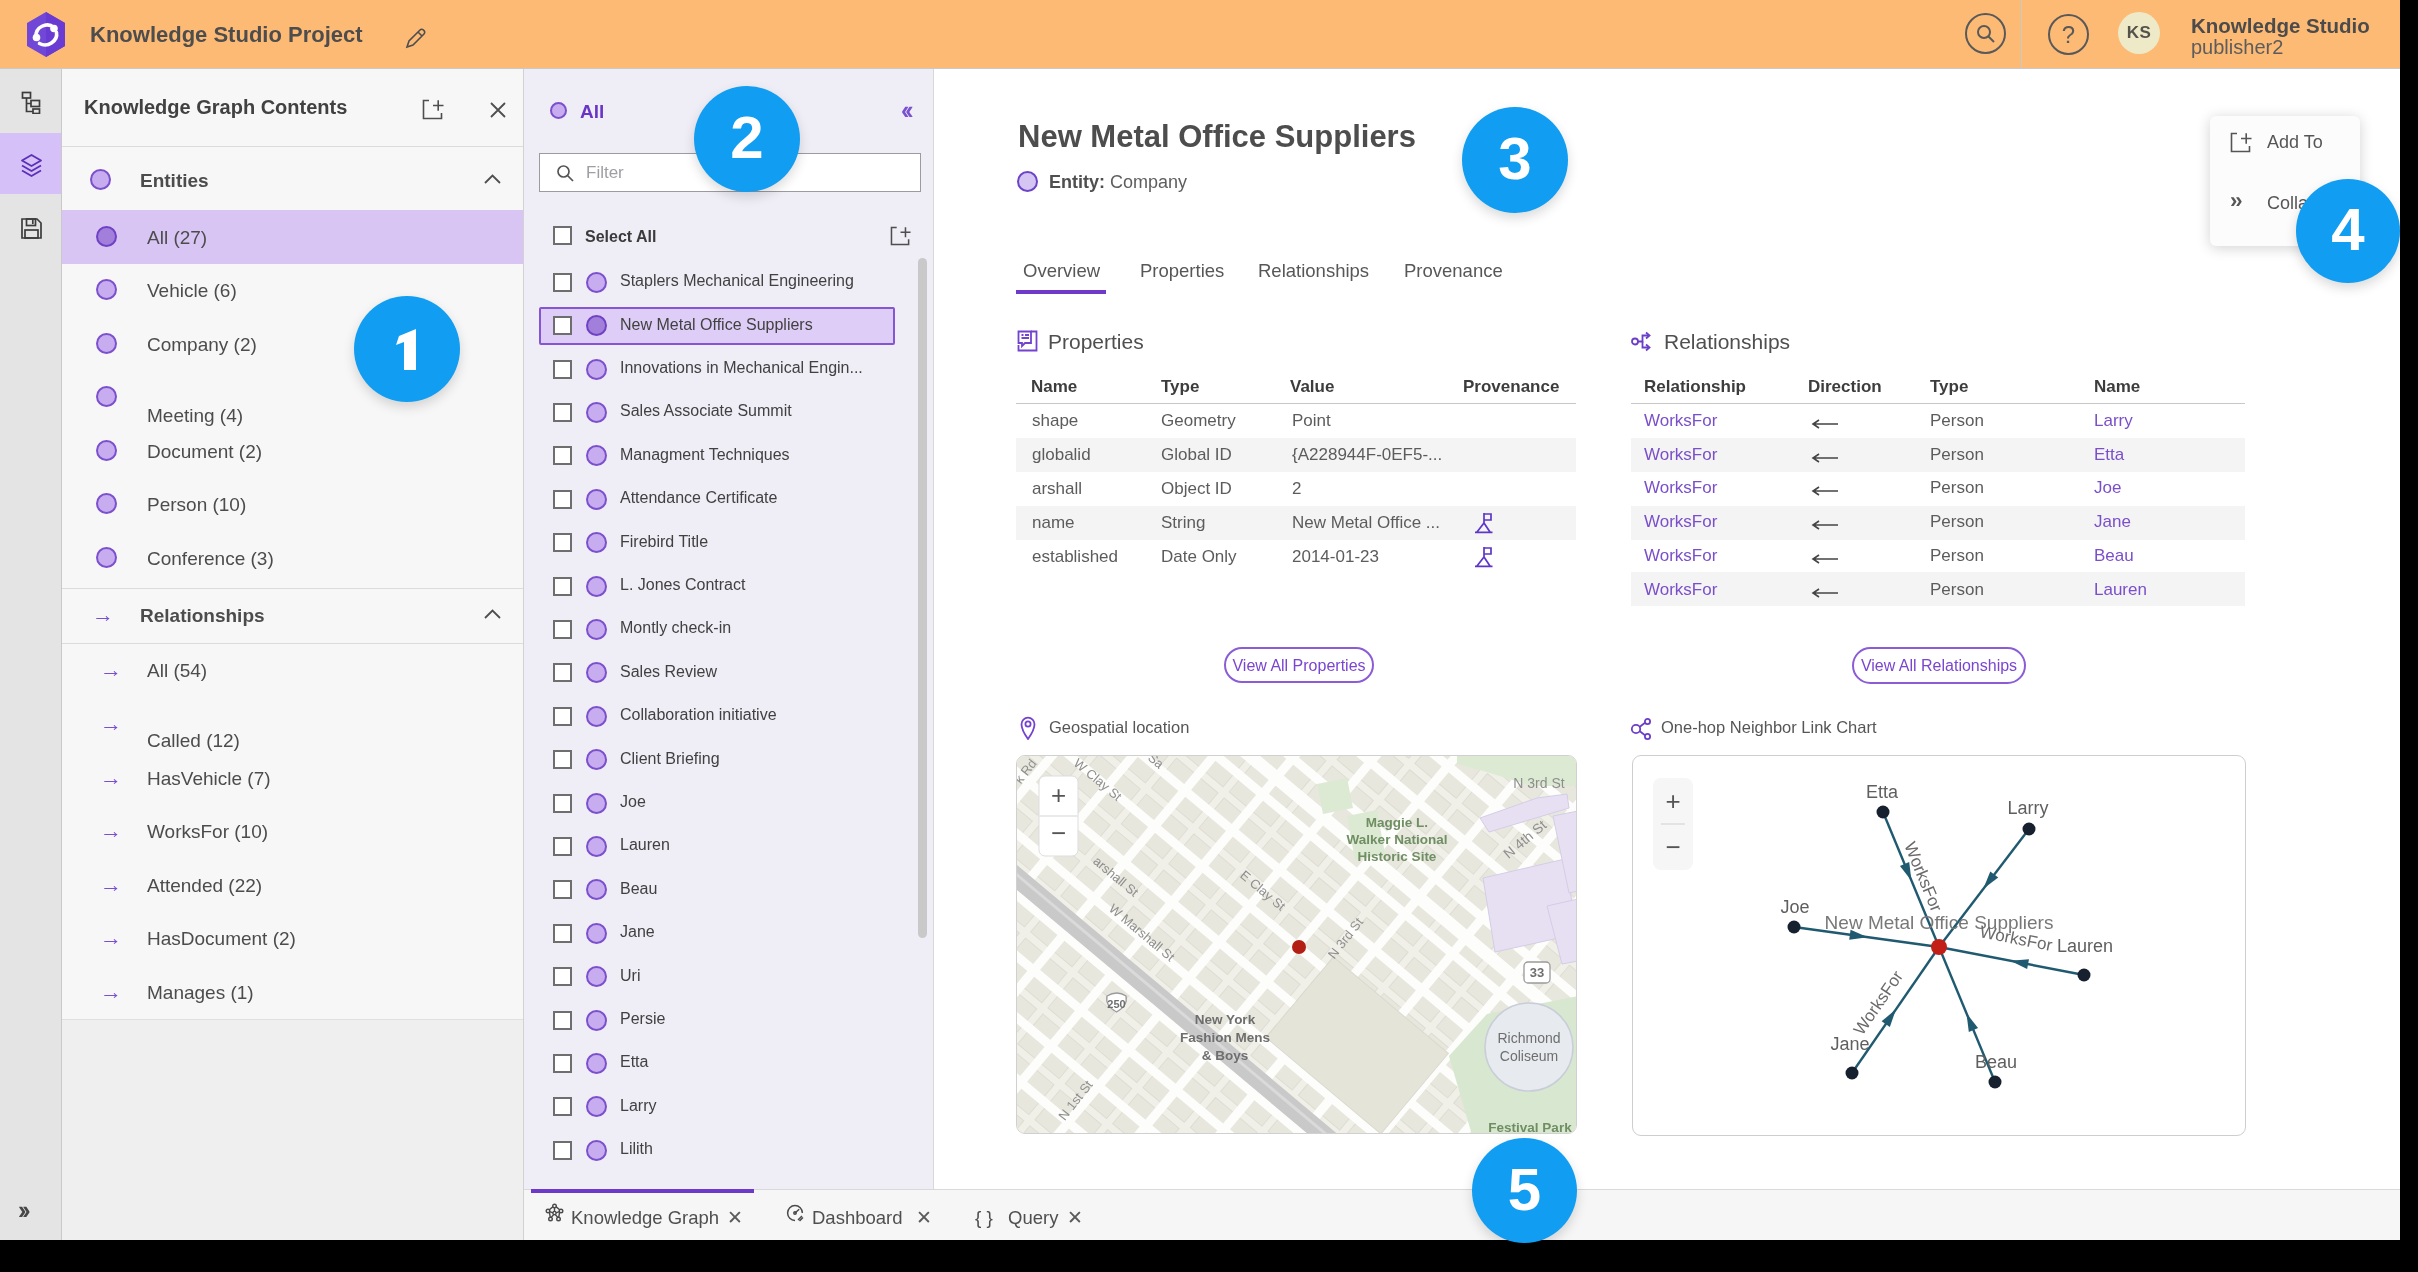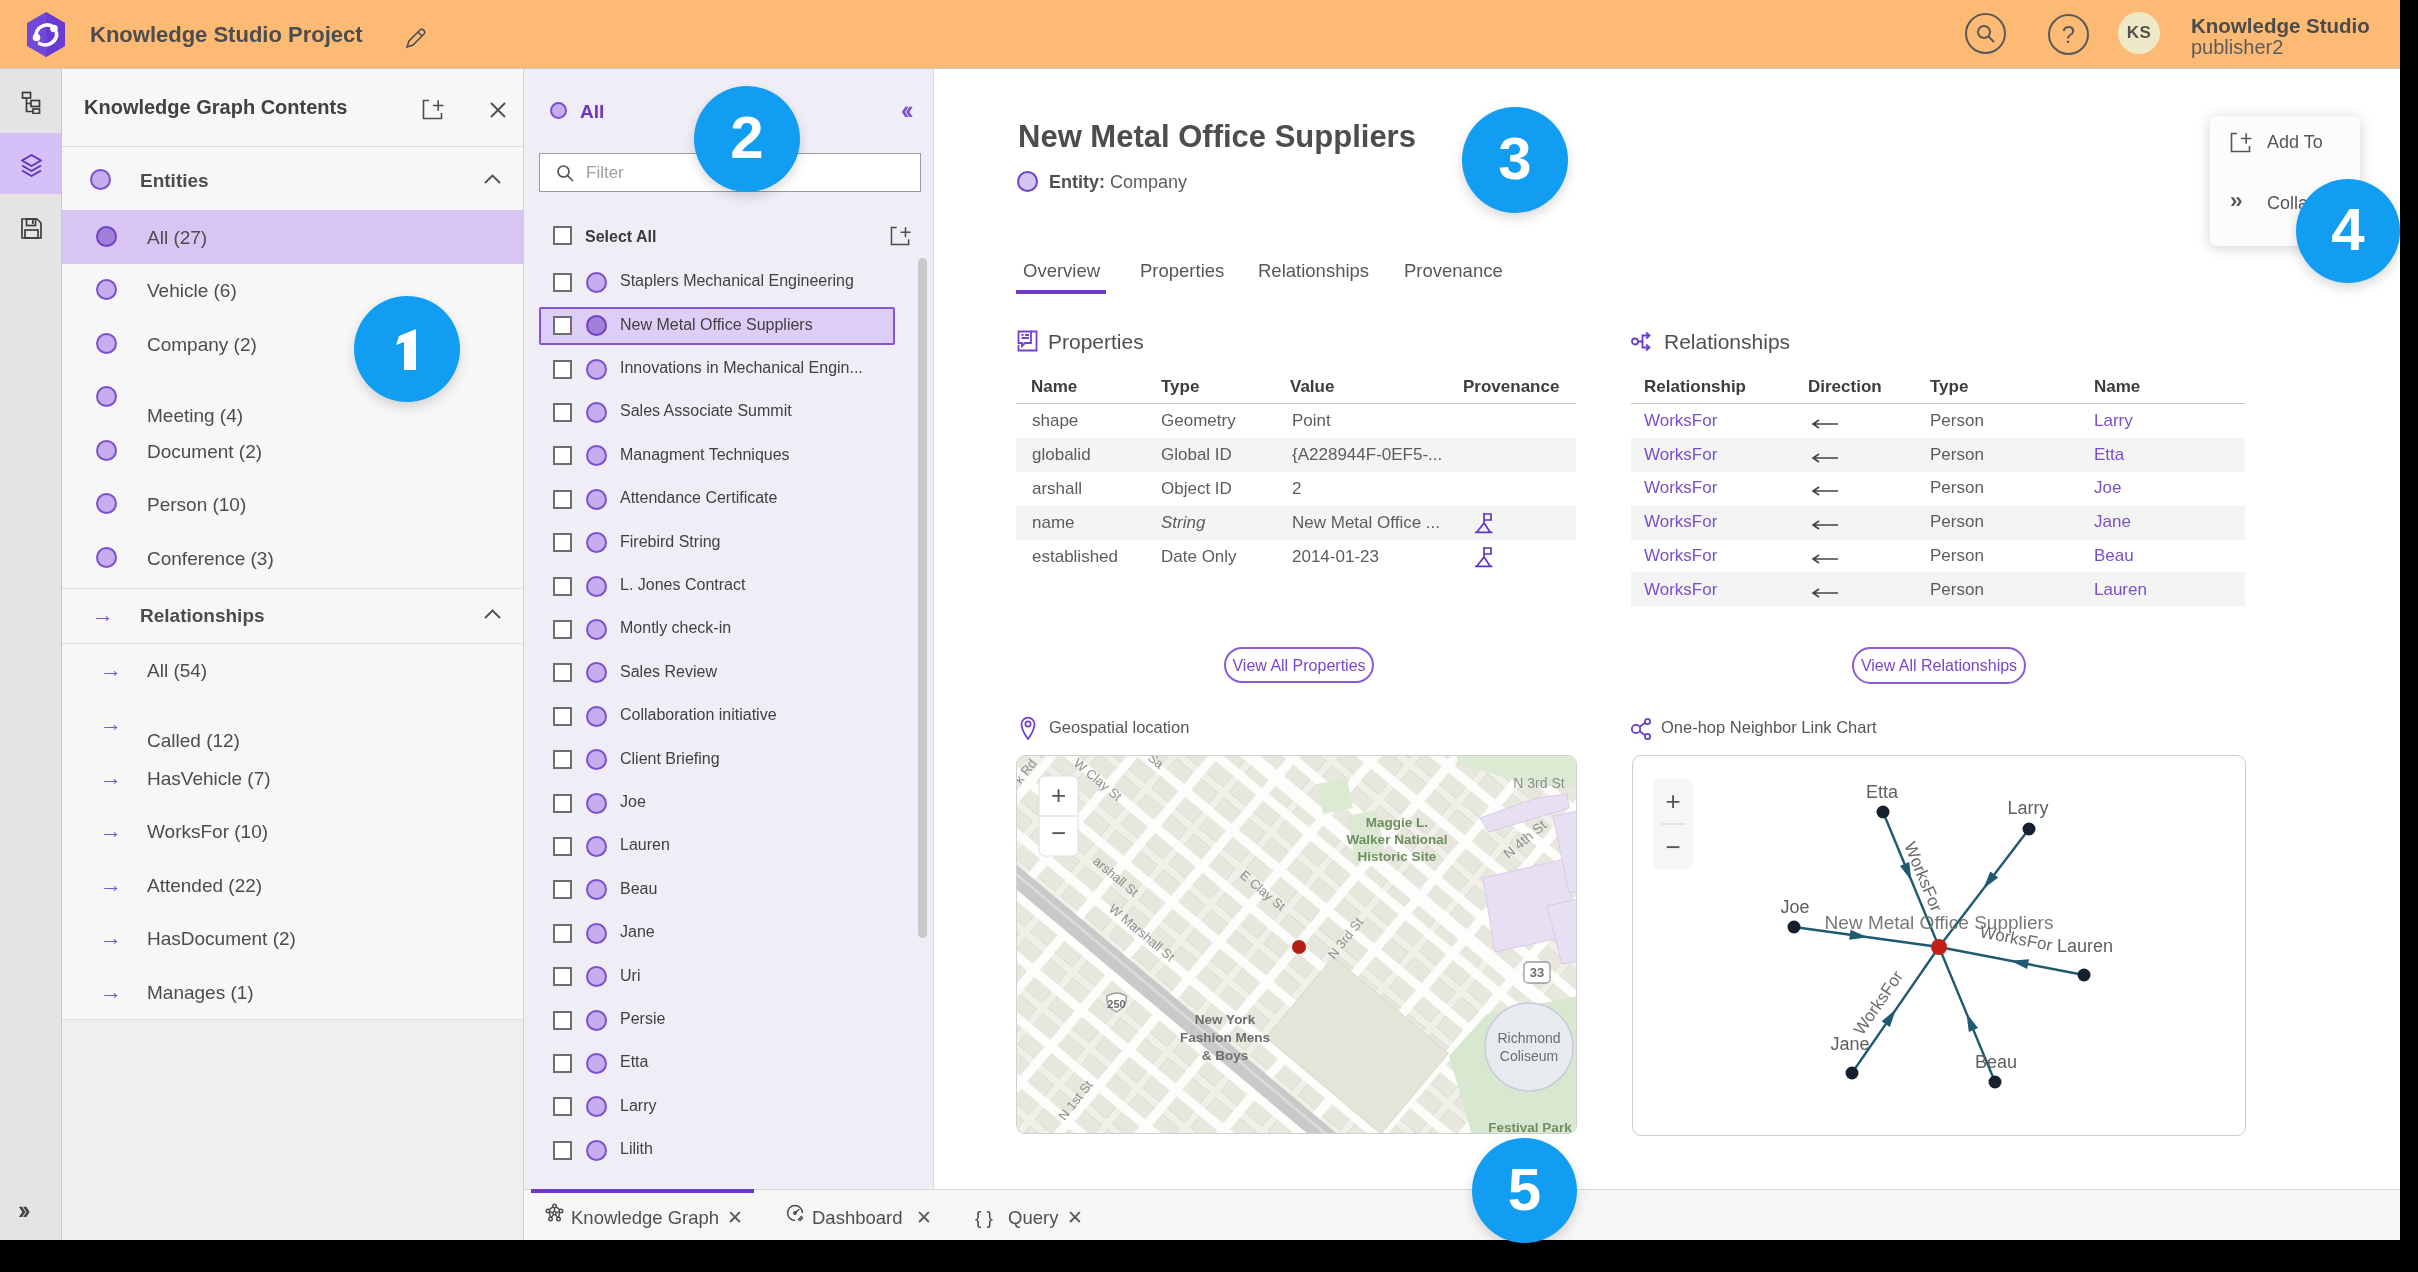--- a/index.html
+++ b/index.html
@@ -215,21 +215,21 @@
         <div class="pcirc" style="left:62px;top:332.9px"></div>
         <div class="abs t19" style="left:96px;top:333.4px">Sales Associate Summit</div>
         <div class="ckb" style="left:29px;top:377.3px"></div>
         <div class="pcirc" style="left:62px;top:376.3px"></div>
         <div class="abs t19" style="left:96px;top:376.8px">Managment Techniques</div>
         <div class="ckb" style="left:29px;top:420.7px"></div>
         <div class="pcirc" style="left:62px;top:419.7px"></div>
         <div class="abs t19" style="left:96px;top:420.2px">Attendance Certificate</div>
         <div class="ckb" style="left:29px;top:464.1px"></div>
         <div class="pcirc" style="left:62px;top:463.1px"></div>
-        <div class="abs t19" style="left:96px;top:463.6px">Firebird String</div>
+        <div class="abs t19" style="left:96px;top:463.6px">Firebird Title</div>
         <div class="ckb" style="left:29px;top:507.5px"></div>
         <div class="pcirc" style="left:62px;top:506.5px"></div>
         <div class="abs t19" style="left:96px;top:507.0px">L. Jones Contract</div>
         <div class="ckb" style="left:29px;top:550.9px"></div>
         <div class="pcirc" style="left:62px;top:549.9px"></div>
         <div class="abs t19" style="left:96px;top:550.4px">Montly check-in</div>
         <div class="ckb" style="left:29px;top:594.3px"></div>
         <div class="pcirc" style="left:62px;top:593.3px"></div>
         <div class="abs t19" style="left:96px;top:593.8px">Sales Review</div>
         <div class="ckb" style="left:29px;top:637.7px"></div>
@@ -298,21 +298,21 @@
   <div class="td" style="left:1032px;top:411px;">shape</div>
     <div class="td" style="left:1161px;top:411px;">Geometry</div>
     <div class="td" style="left:1292px;top:411px;">Point</div>
   <div class="td" style="left:1032px;top:445px;">globalid</div>
     <div class="td" style="left:1161px;top:445px;">Global ID</div>
     <div class="td" style="left:1292px;top:445px;text-align:right;">{A228944F-0EF5-...</div>
   <div class="td" style="left:1032px;top:479px;">arshall</div>
     <div class="td" style="left:1161px;top:479px;">Object ID</div>
     <div class="td" style="left:1292px;top:479px;">2</div>
   <div class="td" style="left:1032px;top:513px;">name</div>
-    <div class="td" style="left:1161px;top:513px;font-style:italic;">String</div>
+    <div class="td" style="left:1161px;top:513px;">String</div>
     <div class="td" style="left:1292px;top:513px;">New Metal Office ...</div>
   <div class="td" style="left:1032px;top:547px;">established</div>
     <div class="td" style="left:1161px;top:547px;">Date Only</div>
     <div class="td" style="left:1292px;top:547px;">2014-01-23</div>
 
   <svg class="abs" style="left:1473px;top:511px" width="21" height="23" viewBox="0 0 21 23" stroke="#5e35c8" stroke-width="1.7" fill="none">
     <path d="M11,2 V12 M11,3 H18 V9 H11 M4,21 L11,12 L17,21 M2,21.3 H19.5"></path>
   </svg>
   <svg class="abs" style="left:1473px;top:545px" width="21" height="23" viewBox="0 0 21 23" stroke="#5e35c8" stroke-width="1.7" fill="none">
     <path d="M11,2 V12 M11,3 H18 V9 H11 M4,21 L11,12 L17,21 M2,21.3 H19.5"></path>

